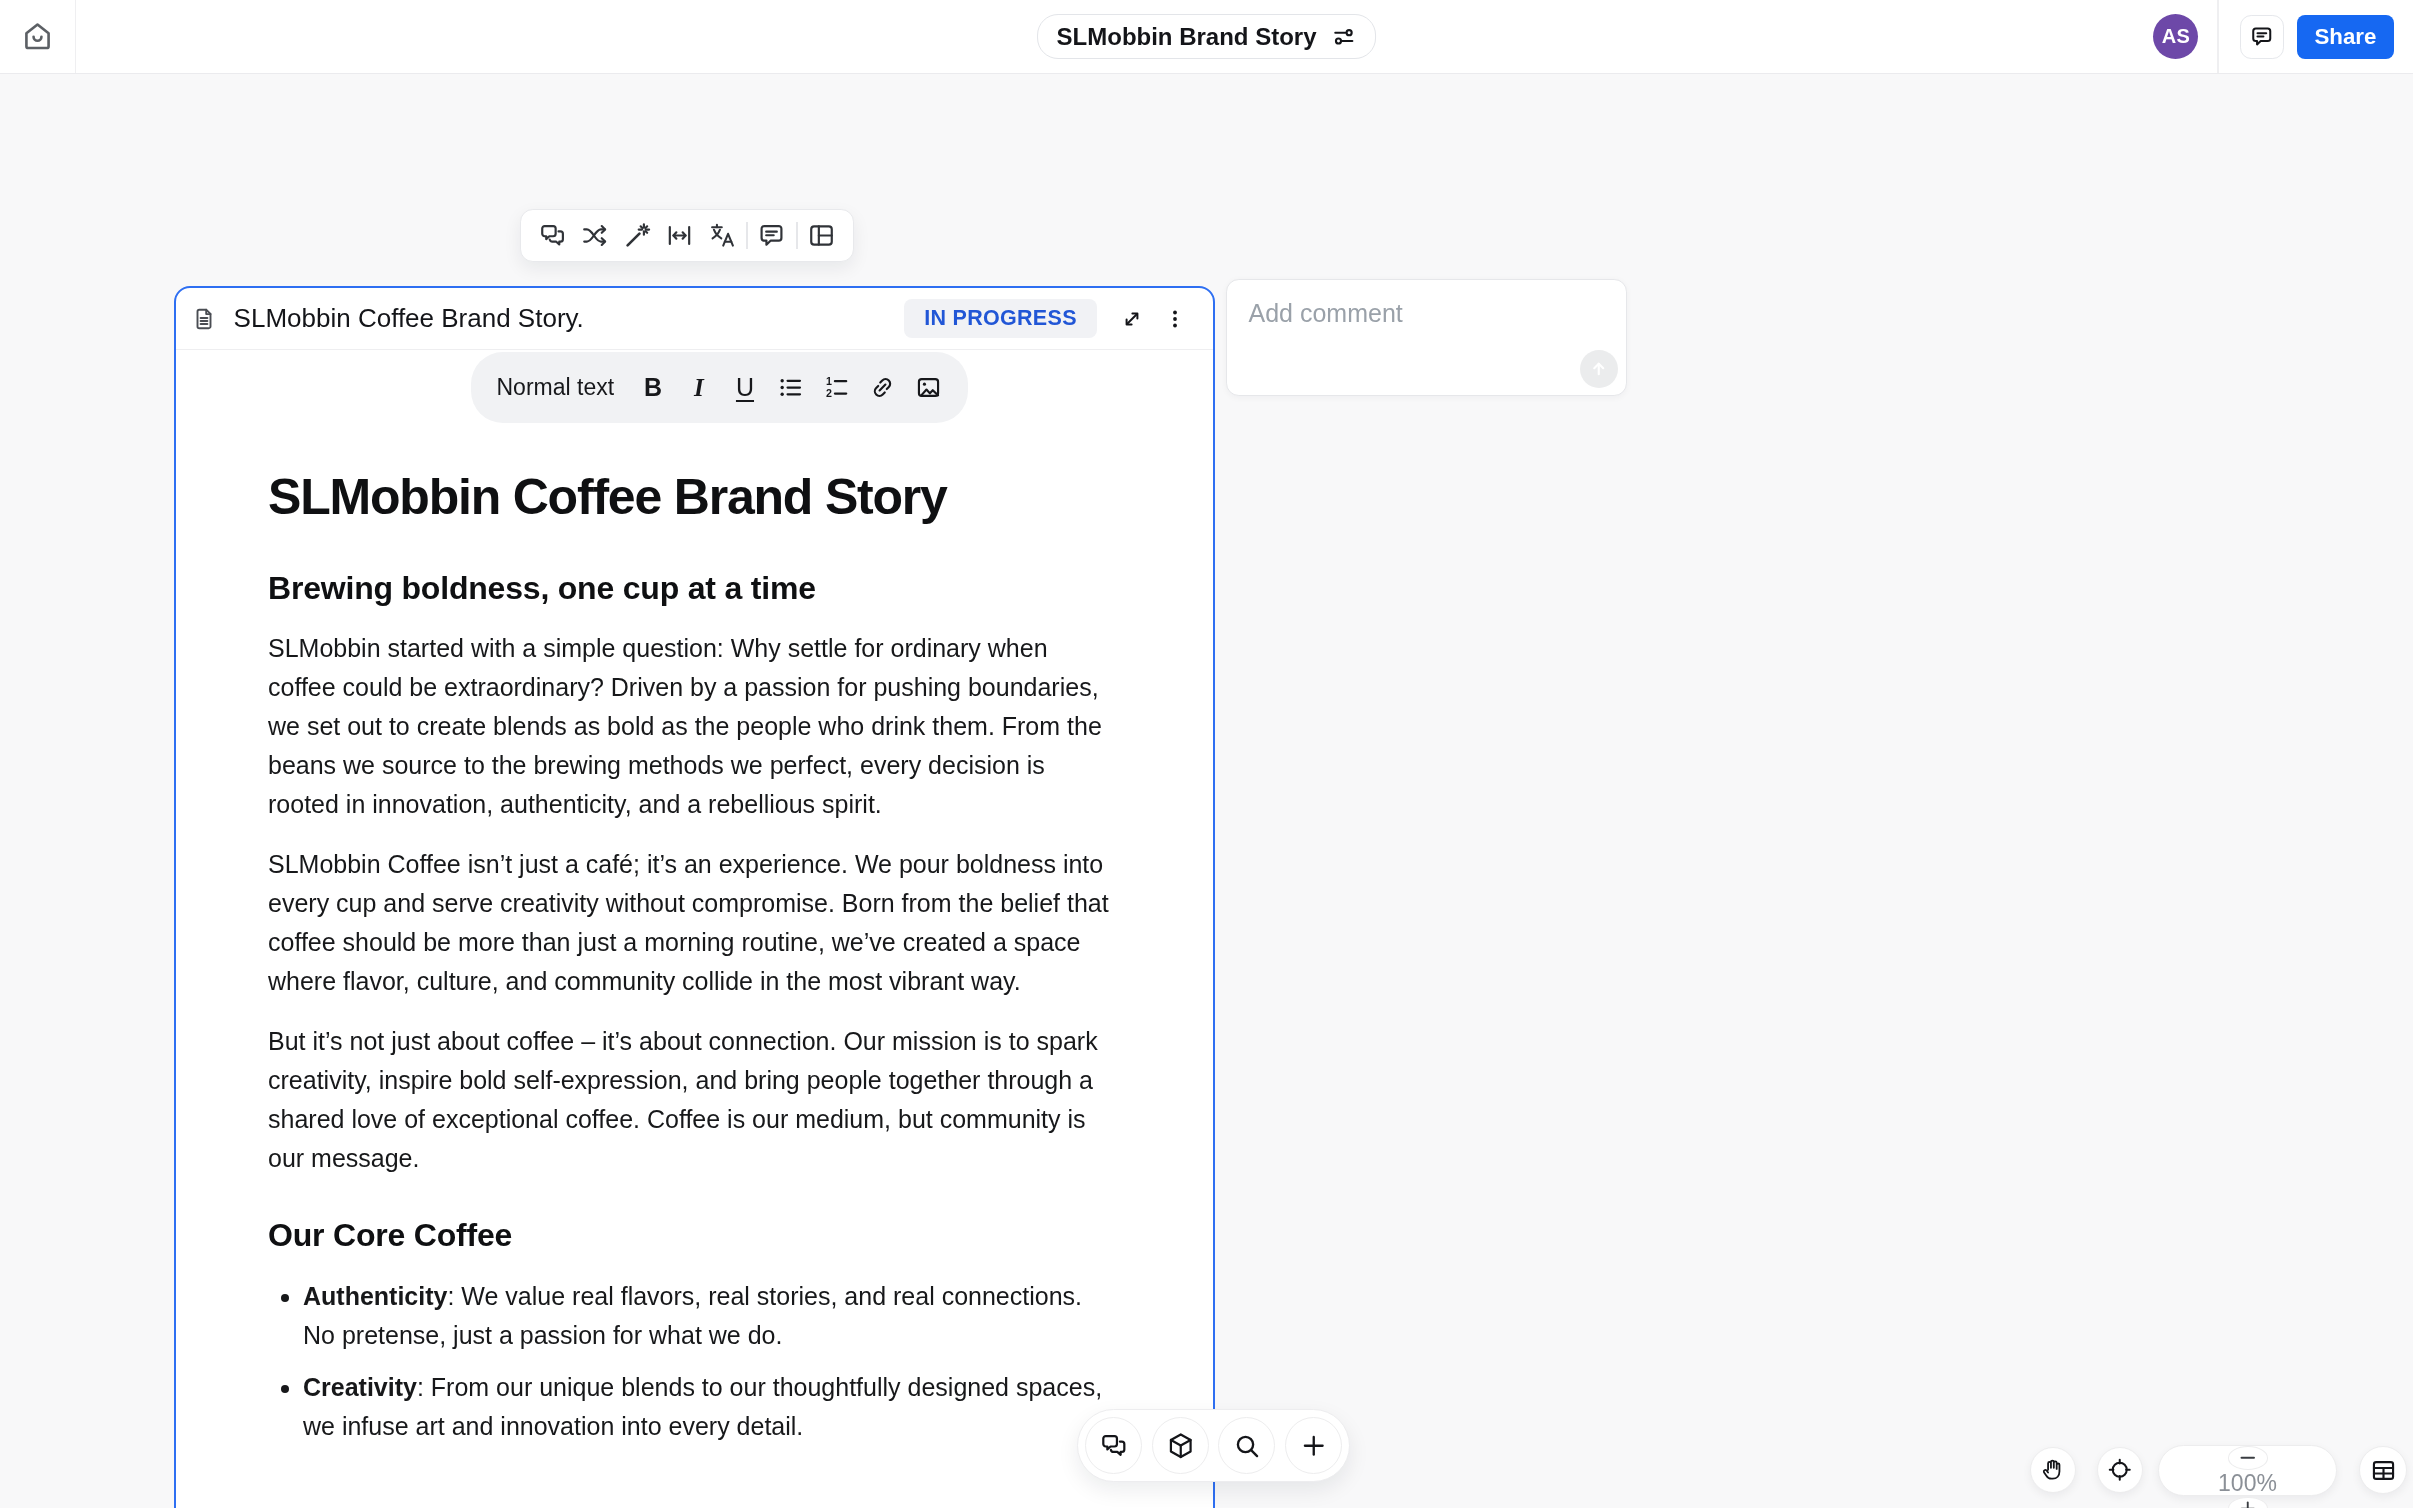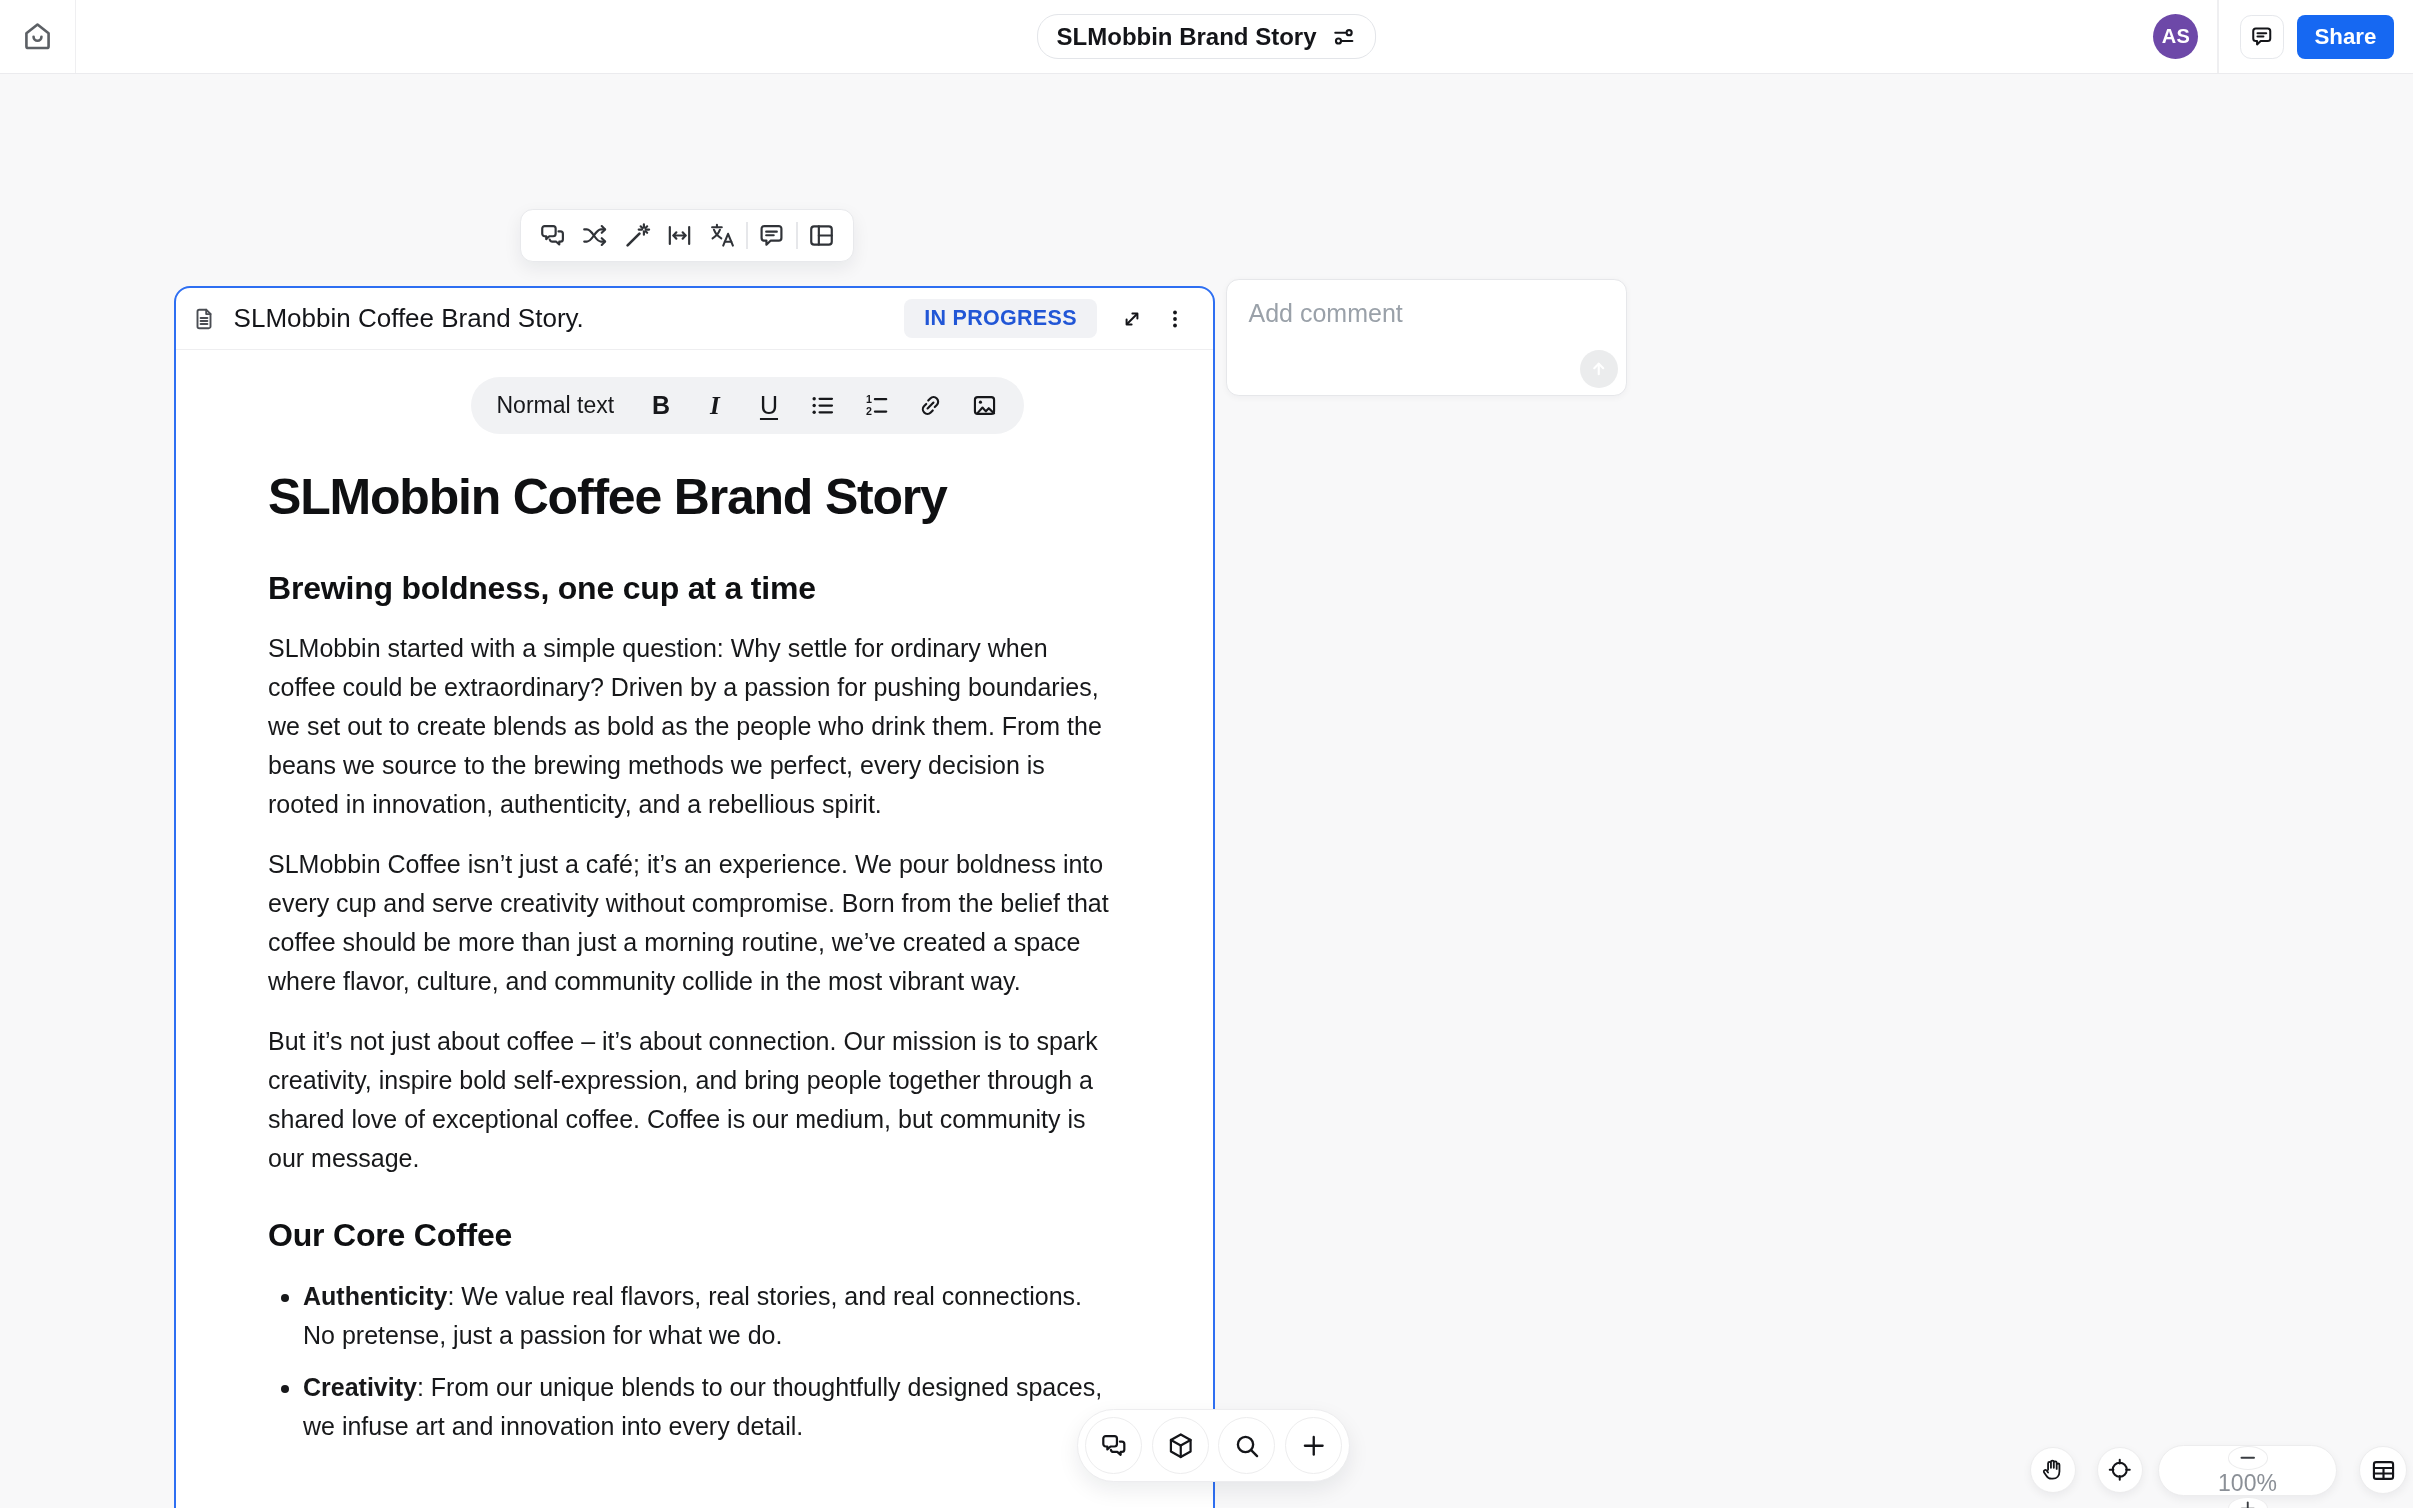--- a/index.html
+++ b/index.html
@@ -48,22 +48,22 @@
     border:2.4px solid var(--card-border);border-radius:16px;z-index:10;}
   .card-header{height:62px;display:flex;align-items:center;padding:0 27px 0 16px;border-bottom:1.6px solid #eeeef0;}
   .doc-icon{color:#4a4d53;margin-right:17.6px;flex:none;}
   .card-title{font-size:26px;font-weight:500;color:#141519;flex:1;white-space:nowrap;overflow:hidden;}
   .status-badge{flex:none;background:var(--status-bg);color:var(--status-text);font-size:21.5px;font-weight:700;letter-spacing:0.3px;
     padding:7.2px 20px;border-radius:8px;}
   .hdr-ibtn{flex:none;width:35px;height:35px;border:none;background:transparent;display:grid;place-items:center;color:#141519;cursor:pointer;}
   .hdr-ibtn.expand{margin-left:17.6px;}
   .hdr-ibtn.kebab{margin-left:8px;margin-right:-6.4px;}
 
-  .editor-toolbar{position:absolute;left:295px;top:89px;height:57px;border-radius:32px;background:#f1f2f4;
-    display:flex;align-items:center;padding:0 25.5px;gap:27px;z-index:12;}
+  .editor-toolbar{position:absolute;left:295px;top:64px;height:71px;border-radius:32px;background:#f1f2f4;
+    display:flex;align-items:center;padding:0 25.5px;gap:19px;z-index:12;}
   .style-select{font-size:23px;font-weight:500;color:#17181b;margin-right:6.4px;cursor:pointer;white-space:nowrap;}
   .fmt-btn{border:none;background:transparent;display:grid;place-items:center;color:#17181b;cursor:pointer;min-width:27px;height:35px;
     font-family:inherit;font-size:25px;font-weight:700;}
   .fmt-btn .it{font-style:italic;font-family:"Liberation Serif","DejaVu Serif",serif;font-weight:600;}
   .fmt-btn .un{text-decoration:underline;text-underline-offset:4px;font-weight:500;}
 
   .doc-content{padding:118px 94px 0 92px;}
   .doc-content h1{font-size:50px;line-height:1.16;font-weight:700;letter-spacing:-1.2px;color:#0f1012;}
   .doc-content h2{font-size:32px;line-height:1.25;font-weight:700;letter-spacing:-0.2px;margin-top:42px;color:#0f1012;}
   .doc-content p{font-size:25px;line-height:39px;margin-top:21px;color:var(--ink);}

